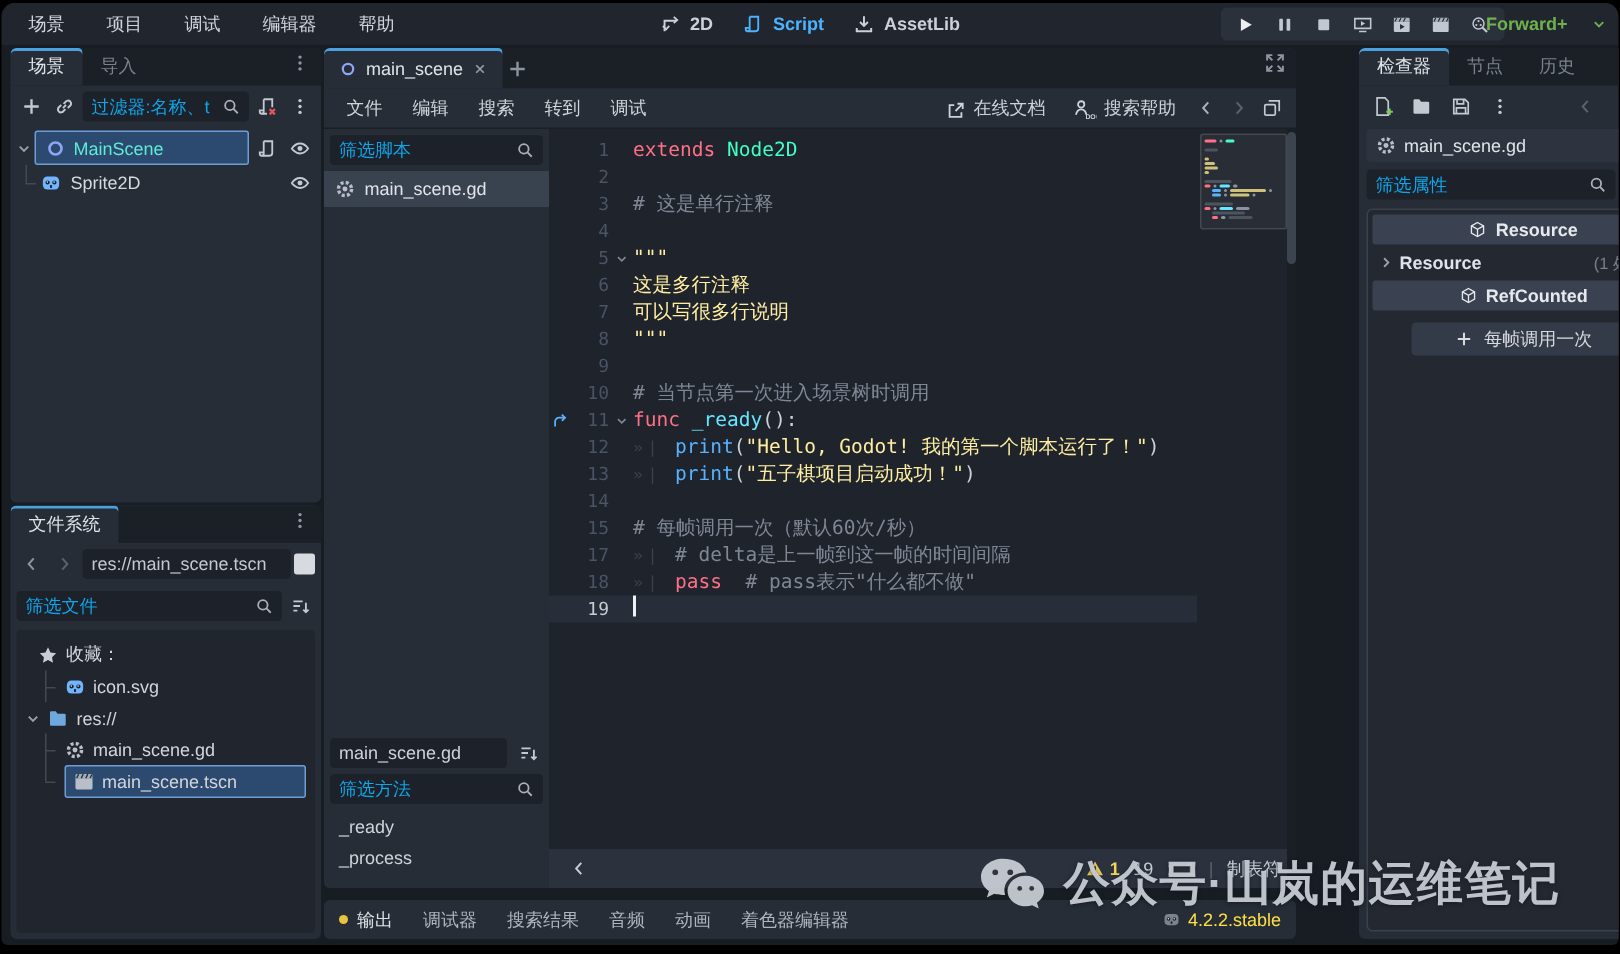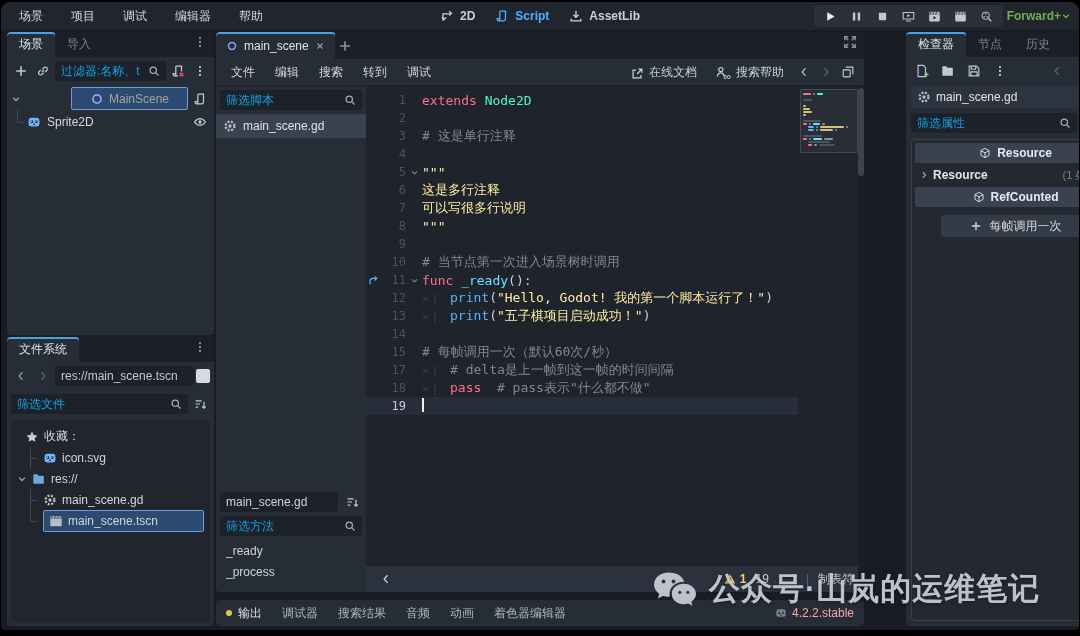--- a/index.html
+++ b/index.html
@@ -17,38 +17,38 @@
   .topbar{position:absolute;left:0;top:0;right:0;height:28px;background:#21262e;display:flex;align-items:center;}
   .menus{display:flex;gap:8px;padding-left:8px;}
   .menu-item{padding:0 10px;height:28px;display:flex;align-items:center;color:#d2d6db;}
   .switcher{position:absolute;left:50%;transform:translateX(-50%);top:0;height:28px;display:flex;gap:20px;align-items:center;}
   .sw-item{display:flex;gap:6px;align-items:center;font-weight:bold;color:#ccd1d8;}
   .sw-item.active{color:#4db3ff;}
   .playbox{position:absolute;right:76px;top:3px;height:22px;background:#2a313b;border-radius:4px;
            display:flex;align-items:center;gap:13px;padding:0 10px;color:#c2c8d1;}
   .playbox .ic{width:13px;height:13px;}
   .play-white{color:#eceef1;}
-  .renderer{position:absolute;right:8px;top:0;height:28px;display:flex;align-items:center;gap:0;
+  .renderer{position:absolute;right:8px;top:0;height:28px;display:flex;align-items:center;gap:16px;
             color:#6fb14c;font-weight:bold;}
   
   .panel{height:100%;display:flex;flex-direction:column;background:#262d37;border-radius:4px;overflow:hidden;}
   .tabstrip{height:25px;background:#1b2027;display:flex;align-items:stretch;flex:none;}
   .tab{display:flex;align-items:center;gap:5px;padding:0 12px;color:#79828d;}
   .tab.active{background:#262d37;color:#e0e4e9;box-shadow:inset 0 2px 0 #4ba1e0;border-radius:3px 3px 0 0;}
   .strip-dots{margin-left:auto;display:flex;align-items:center;padding-right:4px;color:#8d95a0;}
   .well{background:#1d2129;border-radius:3px;height:20px;display:flex;align-items:center;
         padding:0 6px;gap:5px;color:#a9b0ba;overflow:hidden;white-space:nowrap;}
   .well .ph{color:#0ea5e9;}
   .toolbar{height:28px;display:flex;align-items:center;gap:2px;padding:0 4px;flex:none;}
   
   .scene-dock{position:absolute;left:6px;top:30px;width:207px;height:303px;}
   .tree{flex:1;padding-top:2px;overflow:hidden;}
   .tree-row{height:23px;display:flex;align-items:center;padding:0 4px;gap:2px;}
-  .sel-box{display:flex;align-items:center;gap:5px;height:21px;padding:0 18px;background:#2c4a70;
-           border:1px solid #6d9dd6;border-radius:2px;flex:1;color:#a3a3a3;margin-left:48px;}
+  .sel-box{display:flex;align-items:center;gap:5px;height:21px;padding:0 6px;background:#2c4a70;
+           border:1px solid #6d9dd6;border-radius:2px;flex:1;color:#5eead4;}
   .node-blue{color:#8da5f3;}
   .robot-blue{color:#70b6ff;}
   .guide{position:relative;width:14px;height:100%;flex:none;}
   .guide::before{content:'';position:absolute;left:6px;top:0;bottom:0;border-left:1px solid #414955;}
   .guide.last::before{bottom:50%;}
   .guide::after{content:'';position:absolute;left:6px;top:50%;width:7px;border-top:1px solid #414955;}
   
   .fs-dock{position:absolute;left:6px;top:335px;width:207px;height:289px;}
   .fs-tree{margin:2px 4px 4px 4px;background:#21262e;border-radius:3px;flex:1;padding-top:6px;overflow:hidden;}
   .fs-row{height:21px;display:flex;align-items:center;gap:5px;padding:0 6px;color:#d2d6db;}
@@ -93,21 +93,21 @@
   .vthumb{position:absolute;top:2px;left:0;width:6px;height:88px;background:#3c4450;border-radius:3px;}
   .editor-status{height:26px;background:#2b323e;display:flex;align-items:center;padding:0 10px;gap:9px;
                  flex:none;color:#c6ccd4;}
   .warn{display:flex;gap:4px;align-items:center;color:#f0d25c;font-weight:bold;}
   
   .bottom-bar{position:absolute;left:215px;top:598px;width:648px;height:26px;background:#262d37;
               border-radius:4px;display:flex;align-items:center;padding:0 10px;gap:20px;box-sizing:border-box;}
   .btab{color:#aeb5bd;display:flex;gap:6px;align-items:center;}
   .btab.first{color:#dde1e6;}
   .dot{width:6px;height:6px;border-radius:50%;background:#e8c33e;flex:none;}
-  .version{margin-left:auto;display:flex;gap:5px;align-items:center;color:#fca5a5;}
+  .version{margin-left:auto;display:flex;gap:5px;align-items:center;color:#fde047;}
   .version .ic{color:#7c838d;}
   
   .right-dock{position:absolute;left:869px;top:30px;width:219px;height:594px;padding-left:36px;}
   .insp-toolbar{height:28px;display:flex;align-items:center;gap:6px;padding:0 6px;flex:none;color:#c3c9d1;}
   .res-row{display:flex;gap:4px;align-items:center;padding:0 5px;margin-top:1px;}
   .res-btn{flex:1;height:22px;background:#2d343f;border-radius:3px;display:flex;align-items:center;
            gap:5px;padding:0 6px;color:#e0e4e9;min-width:0;}
   .sq-btn{width:22px;height:22px;background:#2d343f;border-radius:3px;display:flex;align-items:center;
           justify-content:center;color:#c3c9d1;flex:none;}
   .filter-row{display:flex;gap:21px;align-items:center;padding:0 5px;margin-top:4px;}

